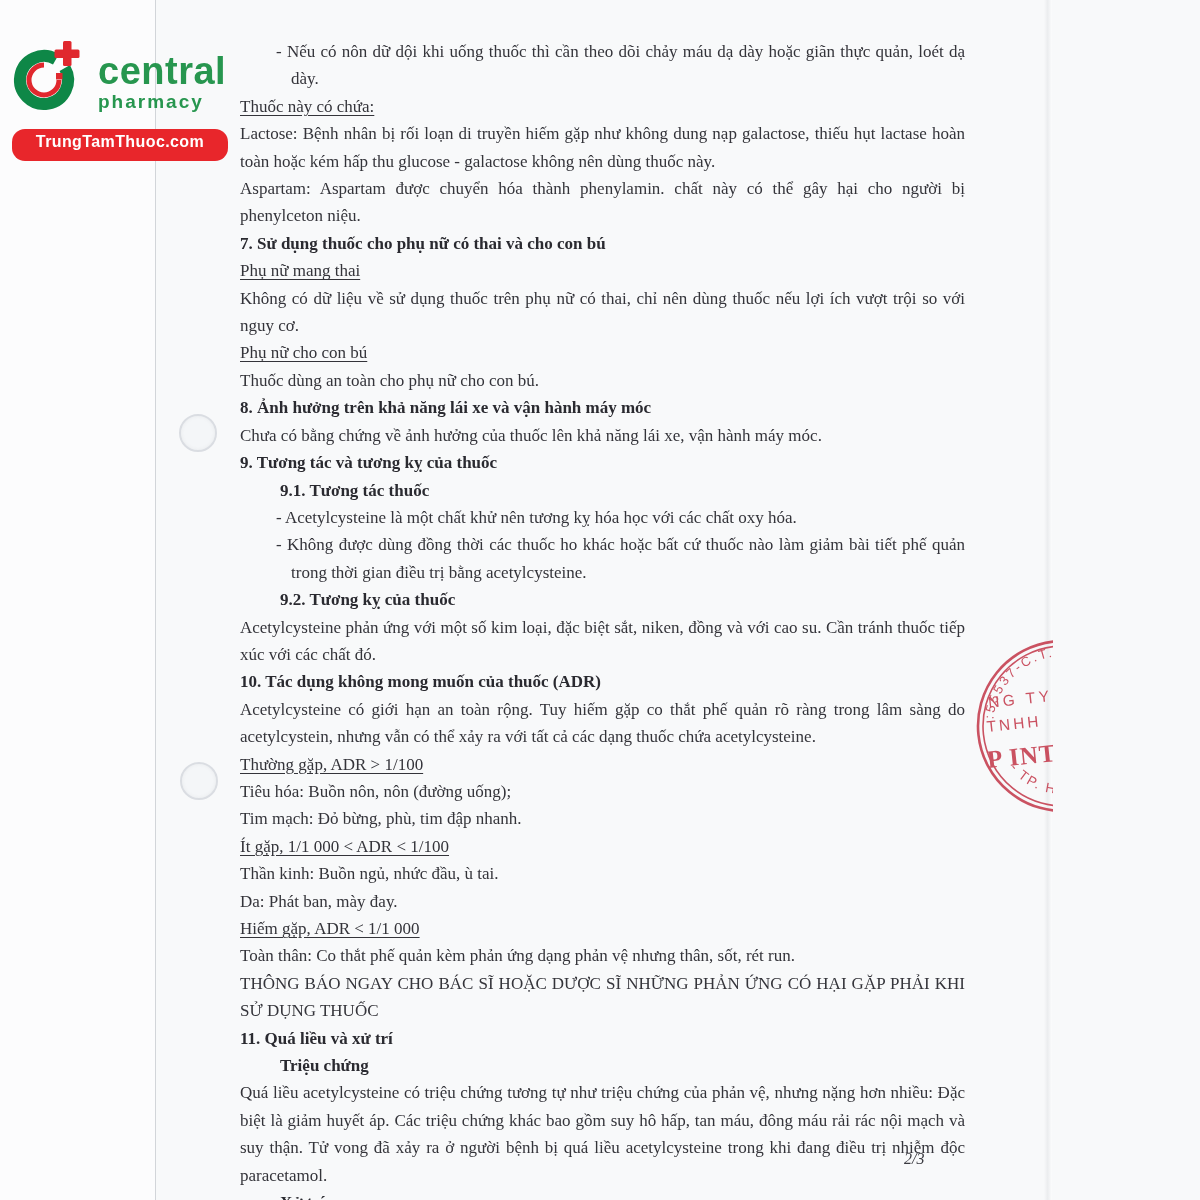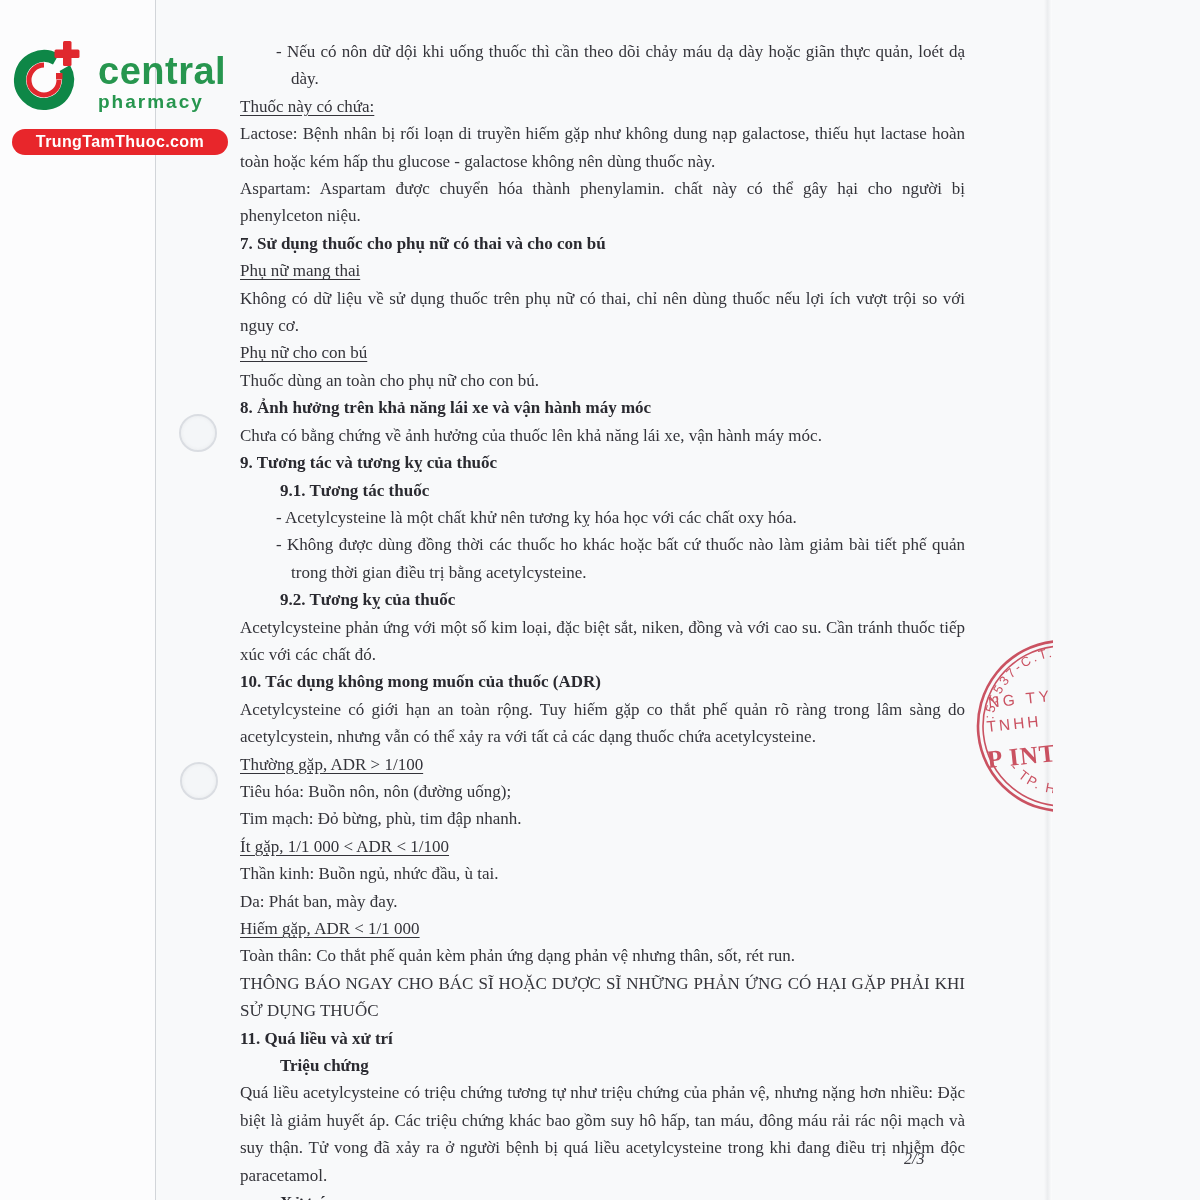--- a/index.html
+++ b/index.html
@@ -15,21 +15,21 @@
     background:linear-gradient(90deg,rgba(125,130,140,0) 0%,rgba(125,130,140,0.10) 45%,rgba(255,255,255,0.55) 100%);}
   
   .logo{position:absolute;left:10px;top:38px;width:230px;}
   .logo-top{display:flex;align-items:flex-start;}
   .logo-mark{flex:0 0 auto;}
   .logo-words{margin-left:4px;margin-top:14px;}
   .brand{font-family:"Liberation Sans",sans-serif;font-weight:bold;font-size:38px;
     color:#27964f;line-height:1;letter-spacing:0.5px;}
   .brand-sub{font-family:"Liberation Sans",sans-serif;font-weight:bold;font-size:19px;
     color:#27964f;letter-spacing:2px;margin-top:1px;}
-  .banner{margin-top:9px;margin-left:2px;width:216px;height:26px;border-radius:13px;
+  .banner{margin-top:9px;margin-left:2px;width:216px;height:32px;border-radius:13px;
     background:#e8262b;color:#ffffff;font-family:"Liberation Sans",sans-serif;
     font-weight:bold;font-size:16px;line-height:25px;text-align:center;letter-spacing:0.4px;}
   
   .hole{position:absolute;width:34px;height:34px;border-radius:50%;
     border:2px solid #dadde2;background:#f4f6f8;box-shadow:inset 0 0 4px rgba(0,0,0,0.05);}
   .hole.h1{left:179px;top:414px;}
   .hole.h2{left:180px;top:762px;}
   
   .doc{position:absolute;left:240px;top:38px;width:725px;color:#34343a;
     font-size:17px;}

